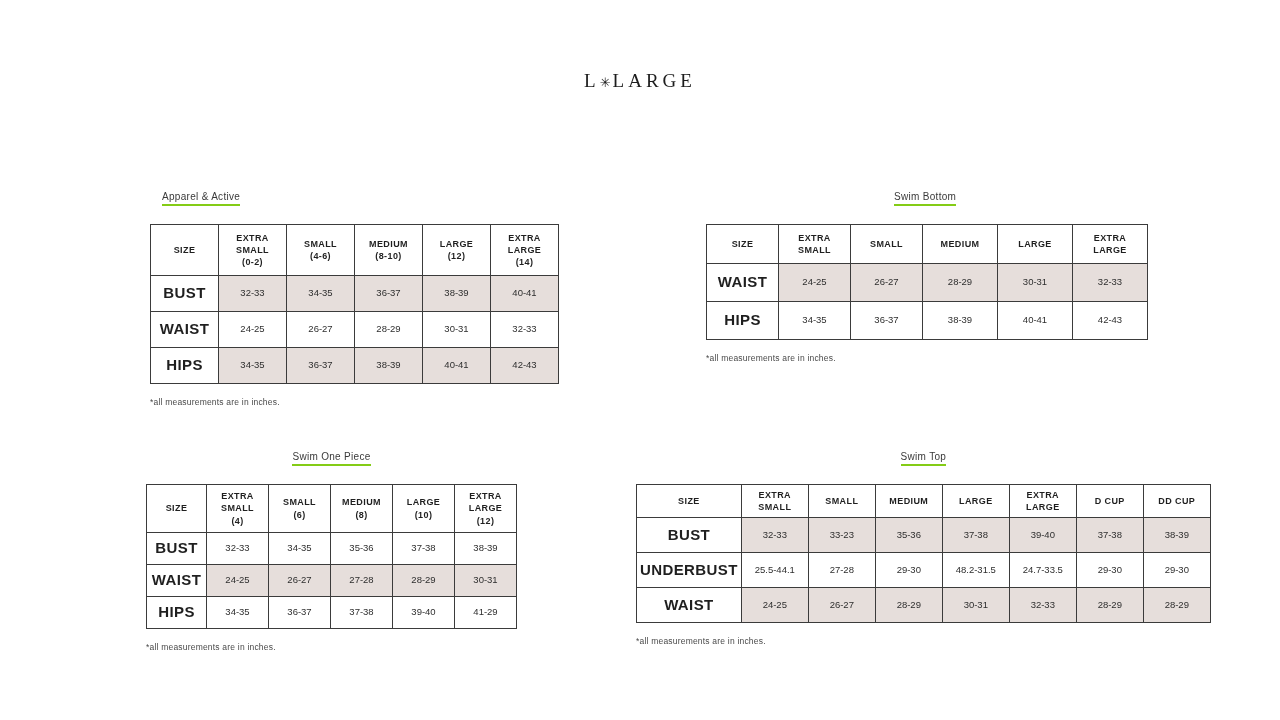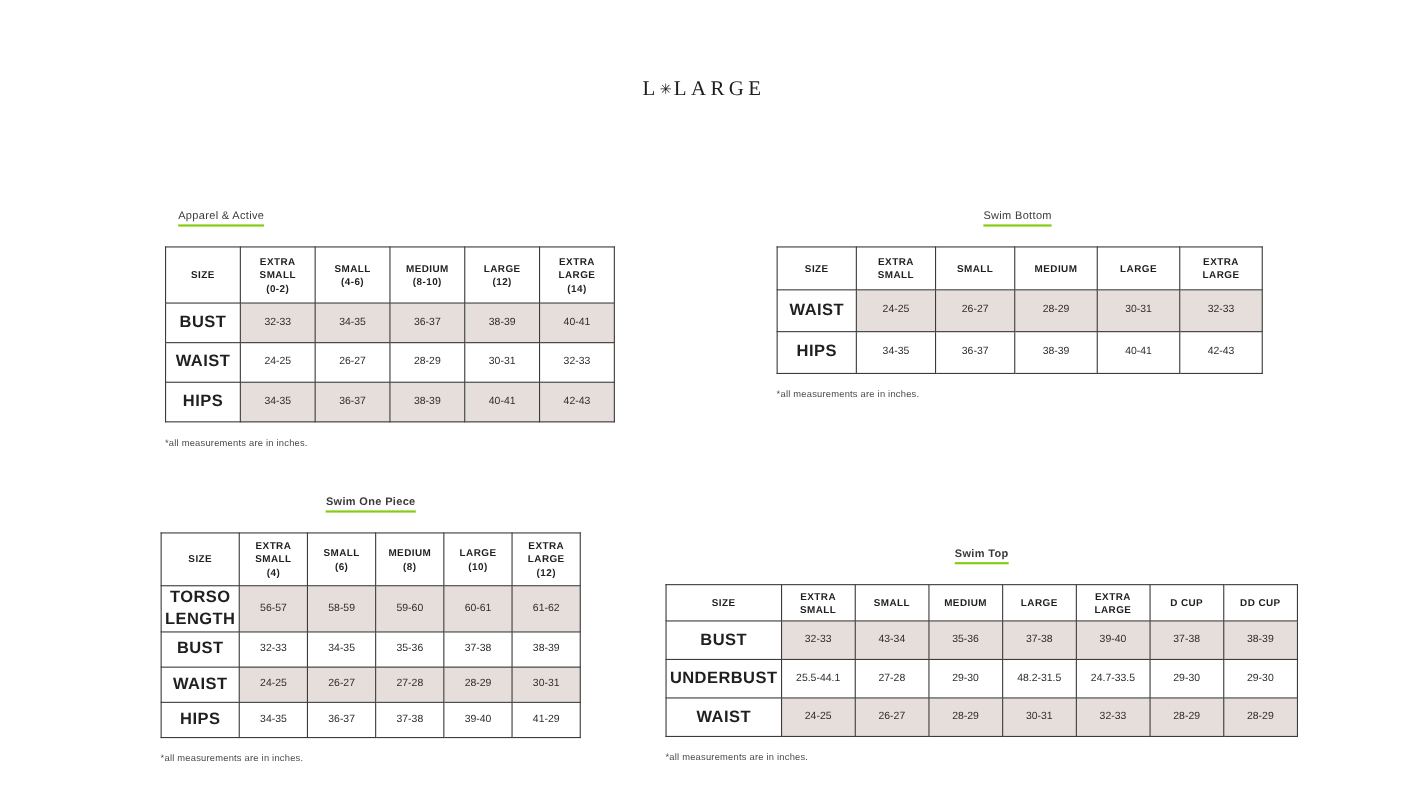--- a/index.html
+++ b/index.html
@@ -43,21 +43,21 @@
     letter-spacing: 0.3px;
     border-bottom: 2px solid #84cc16;
     display: inline-block;
     padding-bottom: 2px;
     margin-bottom: 18px;
   }
   .title-center {
     width: 100%;
     text-align: center;
   }
-  .title-center .panel-title { display: inline-block; font-weight: bold; }
+  .title-center .panel-title { display: inline-block; }
 
   table.size-table {
     border-collapse: collapse;
     table-layout: fixed;
     background: #fff;
   }
   table.size-table td,
   table.size-table th {
     border: 1px solid #3b3b3b;
     text-align: center;
@@ -93,21 +93,21 @@
     font-size: 8.5px;
     color: #4a4a4a;
     margin-top: 13px;
     letter-spacing: 0.2px;
   }
 
   
   #panel-apparel { left: 150px; top: 186px; }
   #panel-swim-bottom { left: 670px; top: 186px; margin-left: 36px; }
   #panel-one-piece { left: 146px; top: 446px; }
-  #panel-swim-top { left: 605px; top: 446px; margin-top: 47px; }
+  #panel-swim-top { left: 636px; top: 446px; }
 
   #panel-apparel .panel-title { margin-left: 12px; }
   #panel-swim-bottom .panel-title { margin-left: 188px; }
 </style>
 </head>
 <body>
 
 <div class="brand">
   <span>L</span><span class="star">✳</span><span>LARGE</span>
 </div>
@@ -217,28 +217,20 @@
       </colgroup>
       <tbody>
         <tr>
           <th class="hdr" style="height: 47px;">SIZE</th>
           <th class="hdr" style="height: 47px;">EXTRA SMALL<br>(4)</th>
           <th class="hdr" style="height: 47px;">SMALL<br>(6)</th>
           <th class="hdr" style="height: 47px;">MEDIUM<br>(8)</th>
           <th class="hdr" style="height: 47px;">LARGE<br>(10)</th>
           <th class="hdr" style="height: 47px;">EXTRA LARGE<br>(12)</th>
         </tr>
-        <tr class="shaded">
-          <td class="rowhdr" style="height: 31px;">TORSO<br>LENGTH</td>
-          <td>56-57</td>
-          <td>58-59</td>
-          <td>59-60</td>
-          <td>60-61</td>
-          <td>61-62</td>
-        </tr>
         <tr>
           <td class="rowhdr" style="height: 31px;">BUST</td>
           <td>32-33</td>
           <td>34-35</td>
           <td>35-36</td>
           <td>37-38</td>
           <td>38-39</td>
         </tr>
         <tr class="shaded">
           <td class="rowhdr" style="height: 31px;">WAIST</td>
@@ -283,21 +275,21 @@
           <th class="hdr" style="height: 32px;">SMALL</th>
           <th class="hdr" style="height: 32px;">MEDIUM</th>
           <th class="hdr" style="height: 32px;">LARGE</th>
           <th class="hdr" style="height: 32px;">EXTRA LARGE</th>
           <th class="hdr" style="height: 32px;">D CUP</th>
           <th class="hdr" style="height: 32px;">DD CUP</th>
         </tr>
         <tr class="shaded">
           <td class="rowhdr" style="height: 34px;">BUST</td>
           <td>32-33</td>
-          <td>43-34</td>
+          <td>33-23</td>
           <td>35-36</td>
           <td>37-38</td>
           <td>39-40</td>
           <td>37-38</td>
           <td>38-39</td>
         </tr>
         <tr>
           <td class="rowhdr" style="height: 34px;">UNDERBUST</td>
           <td>25.5-44.1</td>
           <td>27-28</td>

